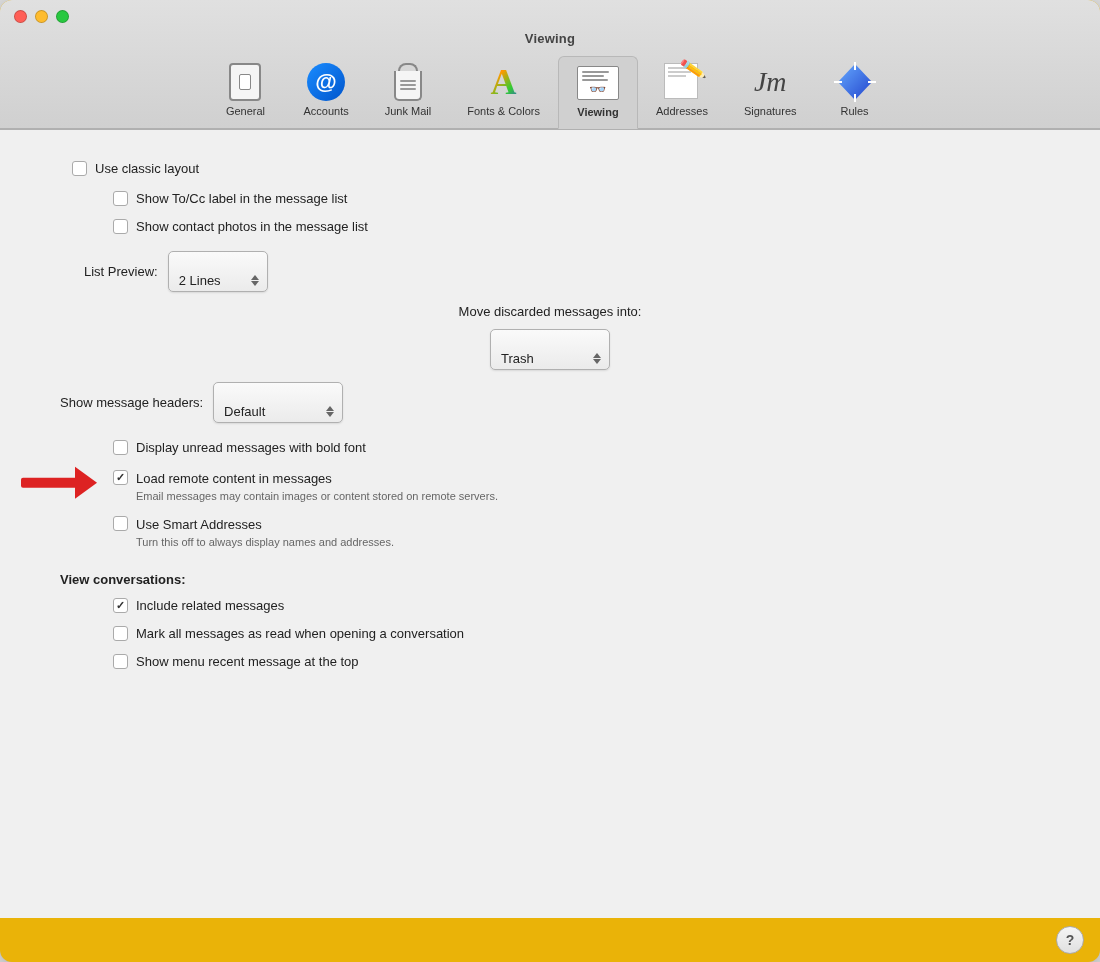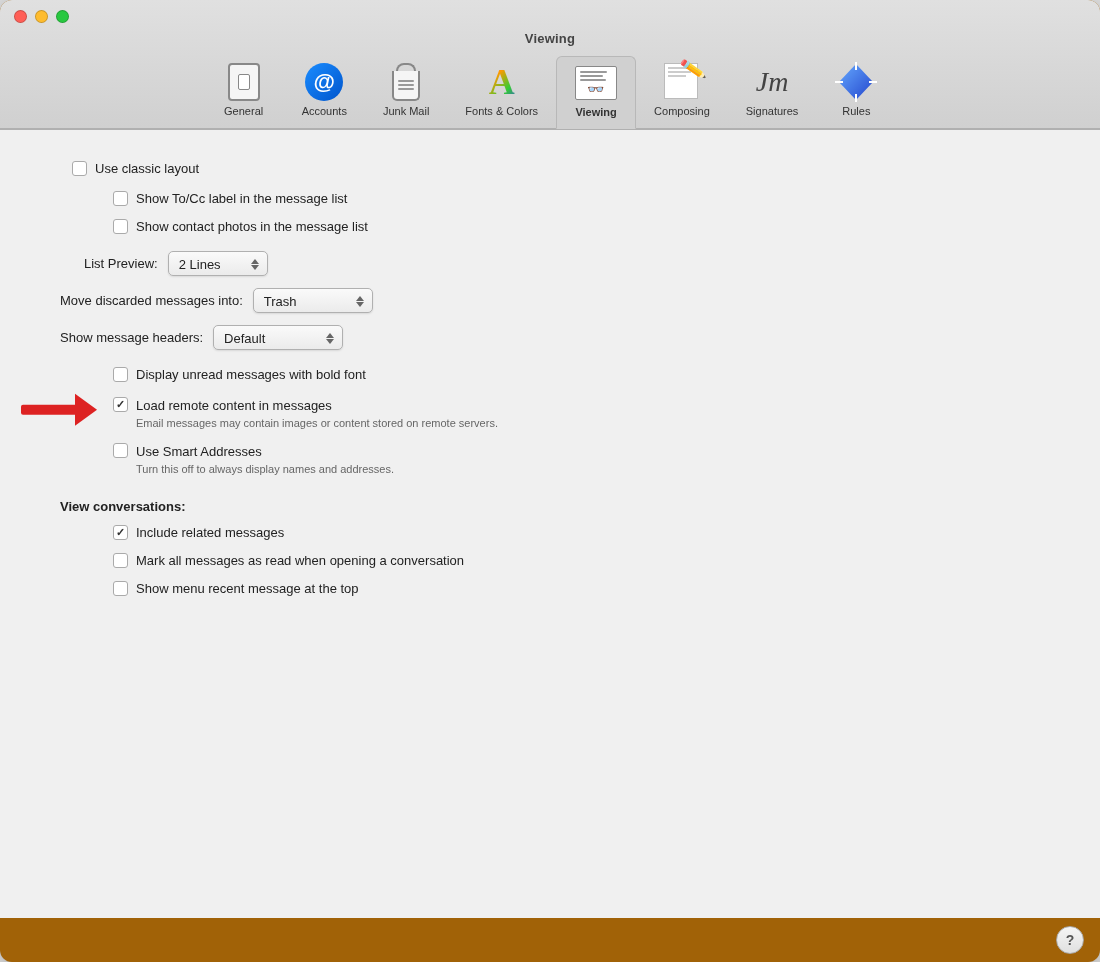--- a/index.html
+++ b/index.html
@@ -7,21 +7,21 @@
       font-family: -apple-system, BlinkMacSystemFont, "Helvetica Neue", Arial, sans-serif;
       background: #e8e8e8;
       display: flex;
       justify-content: center;
       align-items: center;
       min-height: 100vh;
     }
     .window {
       width: 1100px;
       min-height: 962px;
-      background: #a16207;
+      background: #eab308;
       border-radius: 12px;
       box-shadow: 0 4px 30px rgba(0,0,0,0.4);
       overflow: hidden;
       display: flex;
       flex-direction: column;
     }
     
     .title-bar {
       background: linear-gradient(to bottom, #e0e0e0, #d0d0d0);
       border-bottom: 1px solid #b0b0b0;
@@ -252,21 +252,21 @@
       font-size: 13px;
       color: #222;
       white-space: nowrap;
     }
     .select-box {
       display: flex;
       align-items: center;
       border: 1px solid #b0b0b0;
       border-radius: 5px;
       background: linear-gradient(to bottom, #fafafa, #ebebeb);
-      padding: 5px 8px 3px 10px;
+      padding: 21px 8px 3px 10px;
       font-size: 13px;
       color: #222;
       cursor: pointer;
       min-width: 100px;
       justify-content: space-between;
       gap: 8px;
       box-shadow: 0 1px 2px rgba(0,0,0,0.1);
     }
     .select-arrows {
       display: flex;
@@ -385,21 +385,21 @@
         <div class="toolbar-icon">
           <div style="position:relative;width:36px;height:38px;">
             <div style="width:34px;height:36px;border:1.5px solid #bbb;background:white;padding:3px;display:flex;flex-direction:column;gap:2px;">
               <div style="height:2px;background:#ccc;width:80%;"></div>
               <div style="height:2px;background:#ccc;width:90%;"></div>
               <div style="height:2px;background:#ccc;width:70%;"></div>
             </div>
             <div style="position:absolute;top:-4px;right:-6px;font-size:20px;transform:rotate(-10deg);">✏️</div>
           </div>
         </div>
-        <span class="toolbar-label">Composing</span>
+        <span class="toolbar-label">Addresses</span>
       </div>
 
       <div class="toolbar-item">
         <div class="toolbar-icon">
           <div style="font-family:'Brush Script MT',cursive,Georgia;font-style:italic;font-size:28px;color:#444;width:50px;text-align:center;line-height:1.2;">Jm</div>
         </div>
         <span class="toolbar-label">Signatures</span>
       </div>
 
       <div class="toolbar-item">
@@ -448,21 +448,21 @@
       <span class="field-label">List Preview:</span>
       <div class="select-box">
         <span>2 Lines</span>
         <div class="select-arrows">
           <div class="arr arr-up"></div>
           <div class="arr arr-down"></div>
         </div>
       </div>
     </div>
 
-    <div class="field-row" style="">
+    <div class="field-row" style="flex-direction:column;">
       <span class="field-label">Move discarded messages into:</span>
       <div class="select-box" style="min-width:120px;">
         <span>Trash</span>
         <div class="select-arrows">
           <div class="arr arr-up"></div>
           <div class="arr arr-down"></div>
         </div>
       </div>
     </div>
 

